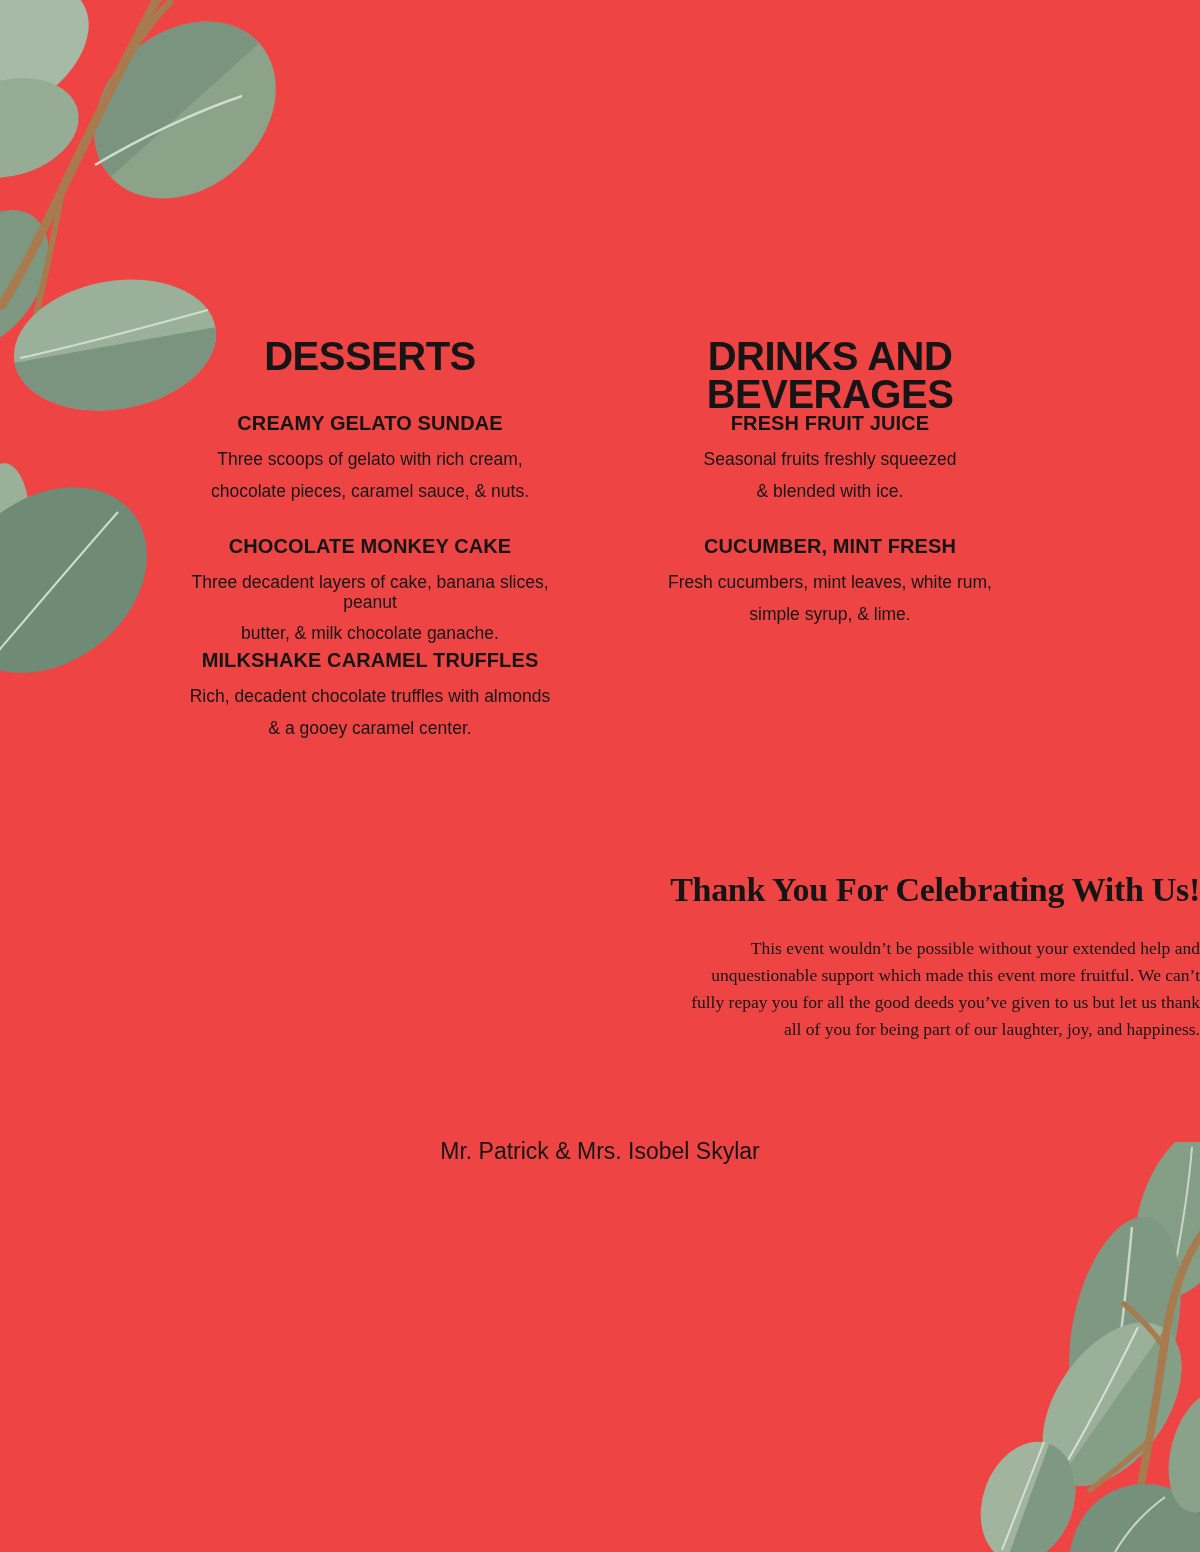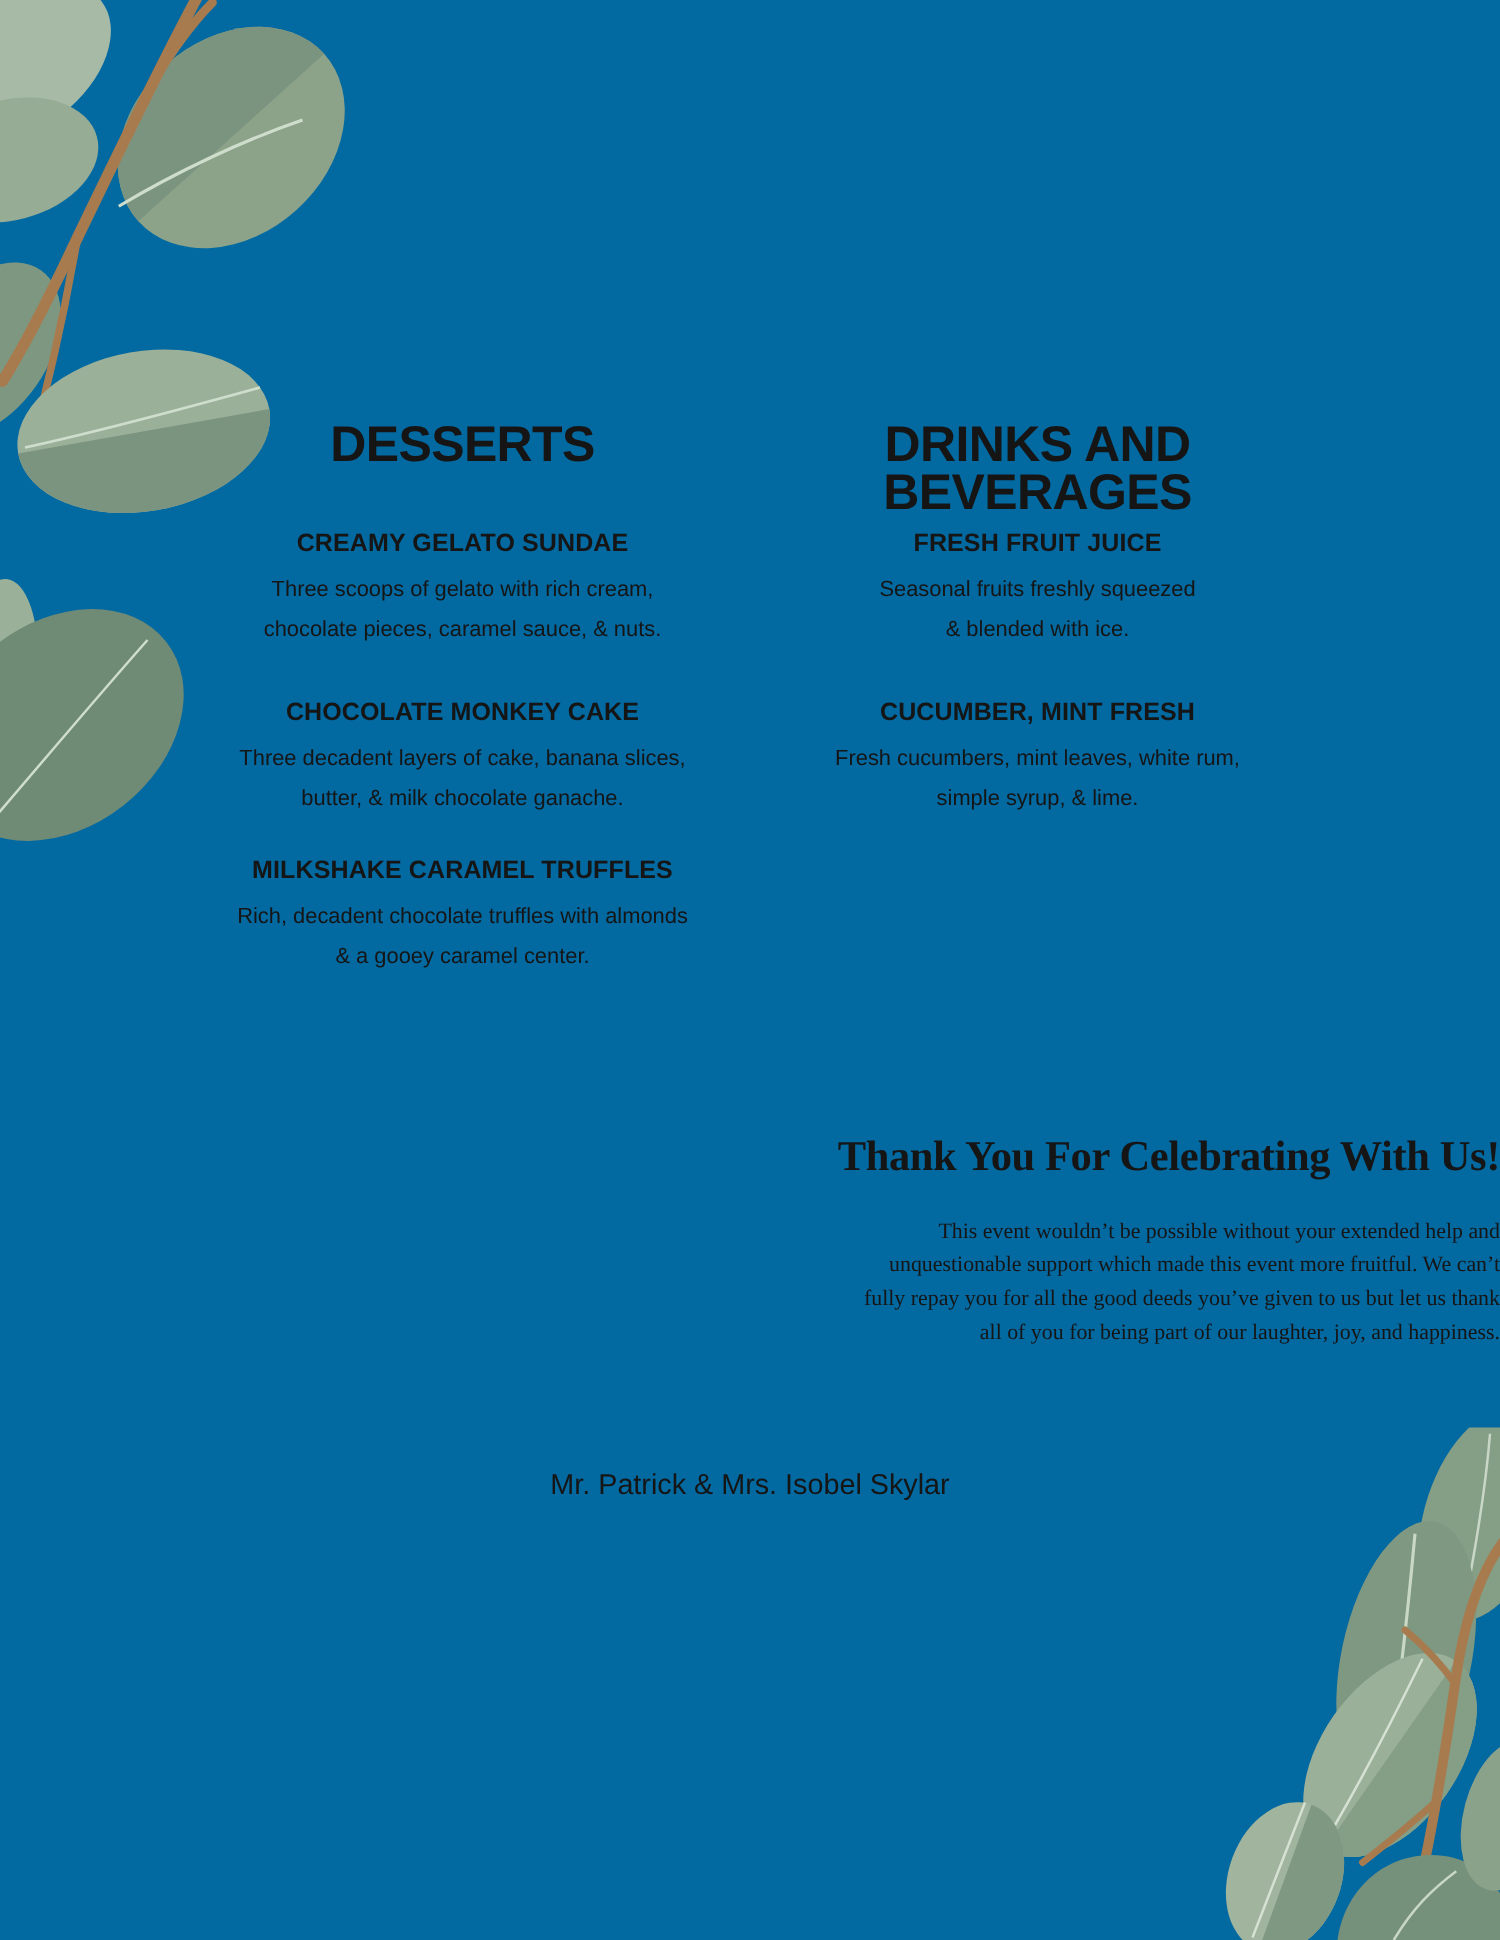--- a/index.html
+++ b/index.html
@@ -1,37 +1,37 @@
 <!DOCTYPE html>
 <html><head>
 <meta charset="utf-8">
 <style>
   html,body{margin:0;padding:0;background:#e9e9e9;}
   .page{
     position:relative;
     width:1200px;height:1552px;
     margin:0 auto;
-    background:#0369a1;
+    background:#ef4444;
     overflow:hidden;
     font-family:"Liberation Sans",sans-serif;
     color:#151515;
   }
   .decor{position:absolute;pointer-events:none;}
   .decor-tl{top:0;left:0;width:280px;height:700px;}
   .decor-br{right:0;bottom:0;width:260px;height:410px;}
 
   .content{position:absolute;top:337px;left:0;width:100%;}
 
   .menu-columns{display:flex;justify-content:center;gap:40px;text-align:center;}
   .menu-col{width:420px;}
   .col-heading{
     font-size:40px;line-height:38px;font-weight:700;
     letter-spacing:-0.5px;height:76px;margin:0;
   }
-  .menu-item{margin:12px;}
+  .menu-item{margin:0;}
   .item-1{height:123px;}
   .item-2{height:114px;}
   .item-name{font-size:20px;line-height:20px;font-weight:700;margin:0 0 17px;letter-spacing:0.1px;}
   .line{font-size:17.5px;line-height:19px;margin:0 0 13px;}
   .line.tight{margin-top:-12px;margin-bottom:12px;}
 
   .thanks{margin-top:120px;text-align:right;font-family:Liberation Serif, serif;}
   .thanks-title{font-size:34px;line-height:37px;font-weight:700;margin:0;letter-spacing:-0.3px;}
   .thanks-para{margin-top:27px;}
   .tline{font-size:17.5px;line-height:27px;margin:0;padding-left:37px;}
@@ -97,20 +97,21 @@
       <section class="menu-col">
         <h2 class="col-heading">DESSERTS</h2>
         <div class="menu-item item-1">
           <h3 class="item-name">CREAMY GELATO SUNDAE</h3>
           <p class="line">Three scoops of gelato with rich cream,</p>
           <p class="line">chocolate pieces, caramel sauce, &amp; nuts.</p>
         </div>
         <div class="menu-item item-2">
           <h3 class="item-name">CHOCOLATE MONKEY CAKE</h3>
           <p class="line">Three decadent layers of cake, banana slices,</p>
+          <p class="line tight">peanut</p>
           <p class="line">butter, &amp; milk chocolate ganache.</p>
         </div>
         <div class="menu-item item-3">
           <h3 class="item-name">MILKSHAKE CARAMEL TRUFFLES</h3>
           <p class="line">Rich, decadent chocolate truffles with almonds</p>
           <p class="line">&amp; a gooey caramel center.</p>
         </div>
       </section>
 
       <section class="menu-col">

